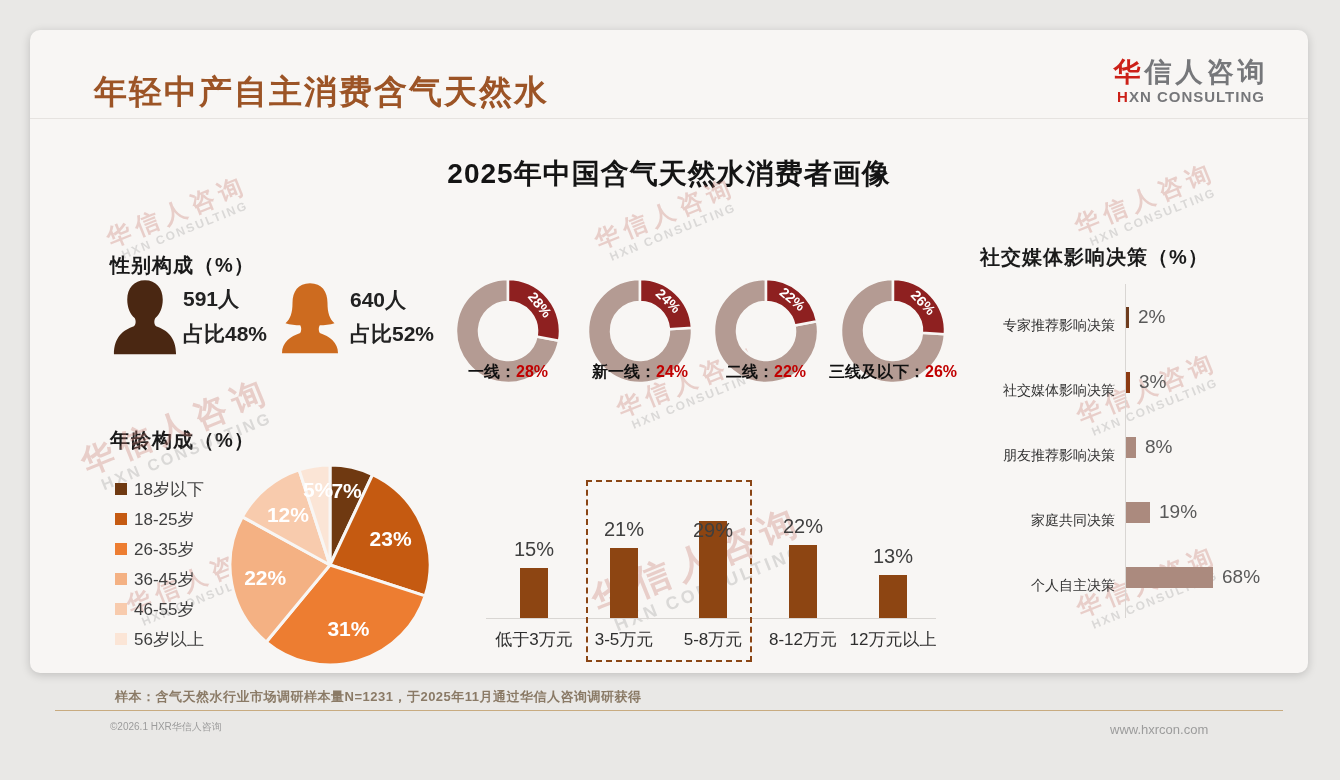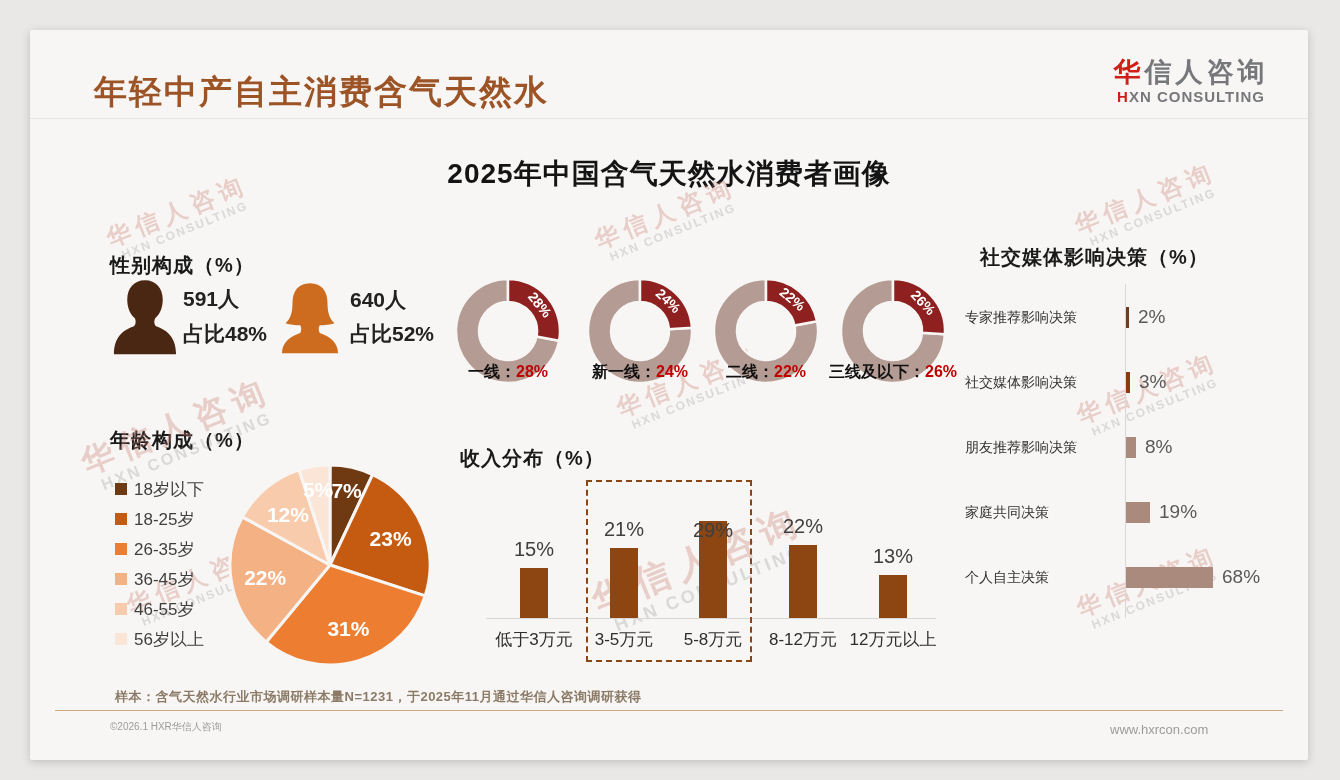--- a/index.html
+++ b/index.html
@@ -3,43 +3,43 @@
 <meta charset="utf-8">
 <style>
   html,body{margin:0;padding:0;}
   body{
     width:1340px;height:780px;overflow:hidden;
     background:#e9e8e6;
     font-family:"Liberation Sans","DejaVu Sans",sans-serif;
     -webkit-font-smoothing:antialiased;
   }
   .card{
-    position:absolute;left:30px;top:30px;width:1278px;height:730px;
-    background:#f8f6f4;border-radius:2px;
+    position:absolute;left:30px;top:30px;width:1278px;height:643px;
+    background:#f8f6f4;border-radius:10px;
     box-shadow:0 2px 10px rgba(0,0,0,.18);
   }
   .abs{position:absolute;}
   .hdr-title{left:64px;top:40px;font-size:33px;font-weight:bold;color:#9c5426;letter-spacing:2px;}
   .logo{left:1068px;top:26px;width:186px;text-align:center;}
   .logo-cn{font-size:27px;font-weight:bold;color:#76777a;letter-spacing:4px;line-height:32px;}
   .logo-cn .red{color:#cc2018;}
   .logo-en{font-size:15px;font-weight:bold;color:#76777a;letter-spacing:1px;line-height:18px;}
   .logo-en .red{color:#cc2018;}
   .hdr-line{left:0;top:88px;width:1278px;height:1px;background:#e6e3e0;}
   .main-title{left:0;top:125px;width:1278px;text-align:center;font-size:28px;font-weight:bold;color:#141414;letter-spacing:1px;}
   .sec-title{font-size:20px;font-weight:bold;color:#1a1a1a;text-align:left;letter-spacing:1px;}
   .gtxt{font-size:21px;font-weight:bold;color:#222;}
   .donut-label{font-size:16px;font-weight:bold;color:#111;text-align:center;white-space:nowrap;}
   .donut-label .pct{color:#c00000;}
   .legend-row{display:flex;align-items:center;height:30px;}
   .legend-sq{width:12px;height:12px;margin-right:7px;flex:none;}
   .legend-tx{font-size:17px;color:#3f3f3f;white-space:nowrap;}
   .bar-val{font-size:20px;color:#3f3f3f;text-align:center;}
   .bar-cat{font-size:17px;color:#2e2e2e;text-align:center;white-space:nowrap;}
-  .hbar-cat{font-size:14px;color:#333;white-space:nowrap;}
+  .hbar-cat{font-size:14px;color:#333;text-align:right;white-space:nowrap;margin-top:8px;}
   .hbar-val{font-size:19px;color:#595959;white-space:nowrap;}
   .axis{background:#d9d6d3;}
   .dashed-box{border:2px dashed #8a4514;}
   .footnote{left:85px;top:658px;font-size:13px;font-weight:bold;color:#8a7a66;letter-spacing:.5px;}
   .foot-line{left:25px;top:680px;width:1228px;height:1px;background:#c8ab80;}
   .copyright{left:80px;top:690px;font-size:10px;color:#9c9c9c;}
   .website{left:1080px;top:692px;font-size:13px;color:#9c9c9c;}
   .wm{pointer-events:none;text-align:center;white-space:nowrap;}
   .wm-cn{font-size:24px;font-weight:bold;color:rgba(201,124,114,.33);letter-spacing:6px;line-height:26px;}
   .wm-en{font-size:12px;font-weight:bold;color:rgba(150,150,150,.30);letter-spacing:2px;line-height:14px;}
@@ -66,21 +66,20 @@
   </svg>
   <div class="abs gtxt" style="left:153px;top:255px;">591人</div>
   <div class="abs gtxt" style="left:153px;top:290px;">占比48%</div>
   <svg class="abs" style="left:245px;top:250px;" width="70" height="78" viewBox="0 0 100 110">
     <path id="female-path" d="M50 4 C33 4 25 16 25 32 c0 14 -3 23 -10 29 6 2 15 3 21 3 2 3 2 8 0 11 C22 80 10 88 10 104 h80 c0 -16 -12 -24 -26 -29 -2 -3 -2 -8 0 -11 6 0 15 -1 21 -3 -7 -6 -10 -15 -10 -29 C75 16 67 4 50 4 z" fill="#cd6b1f"></path>
   </svg>
   <div class="abs gtxt" style="left:320px;top:256px;">640人</div>
   <div class="abs gtxt" style="left:320px;top:290px;">占比52%</div>
 
   <div class="abs sec-title" style="left:80px;top:397px;width:310px;">年龄构成（%）</div>
-  <div class="abs sec-title" style="left:430px;top:415px;width:510px;">收入分布（%）</div>
   <div class="abs sec-title" style="left:950px;top:214px;width:310px;">社交媒体影响决策（%）</div>
 
   <div id="wm-layer">
       <div class="wm" style="position:absolute;left:150px;top:188px;transform:translate(-50%,-50%) rotate(-22deg) scale(1);">
         <div class="wm-cn">华信人咨询</div>
         <div class="wm-en">HXN CONSULTING</div>
       </div>
       <div class="wm" style="position:absolute;left:638px;top:190px;transform:translate(-50%,-50%) rotate(-22deg) scale(1);">
         <div class="wm-cn">华信人咨询</div>
         <div class="wm-en">HXN CONSULTING</div>

